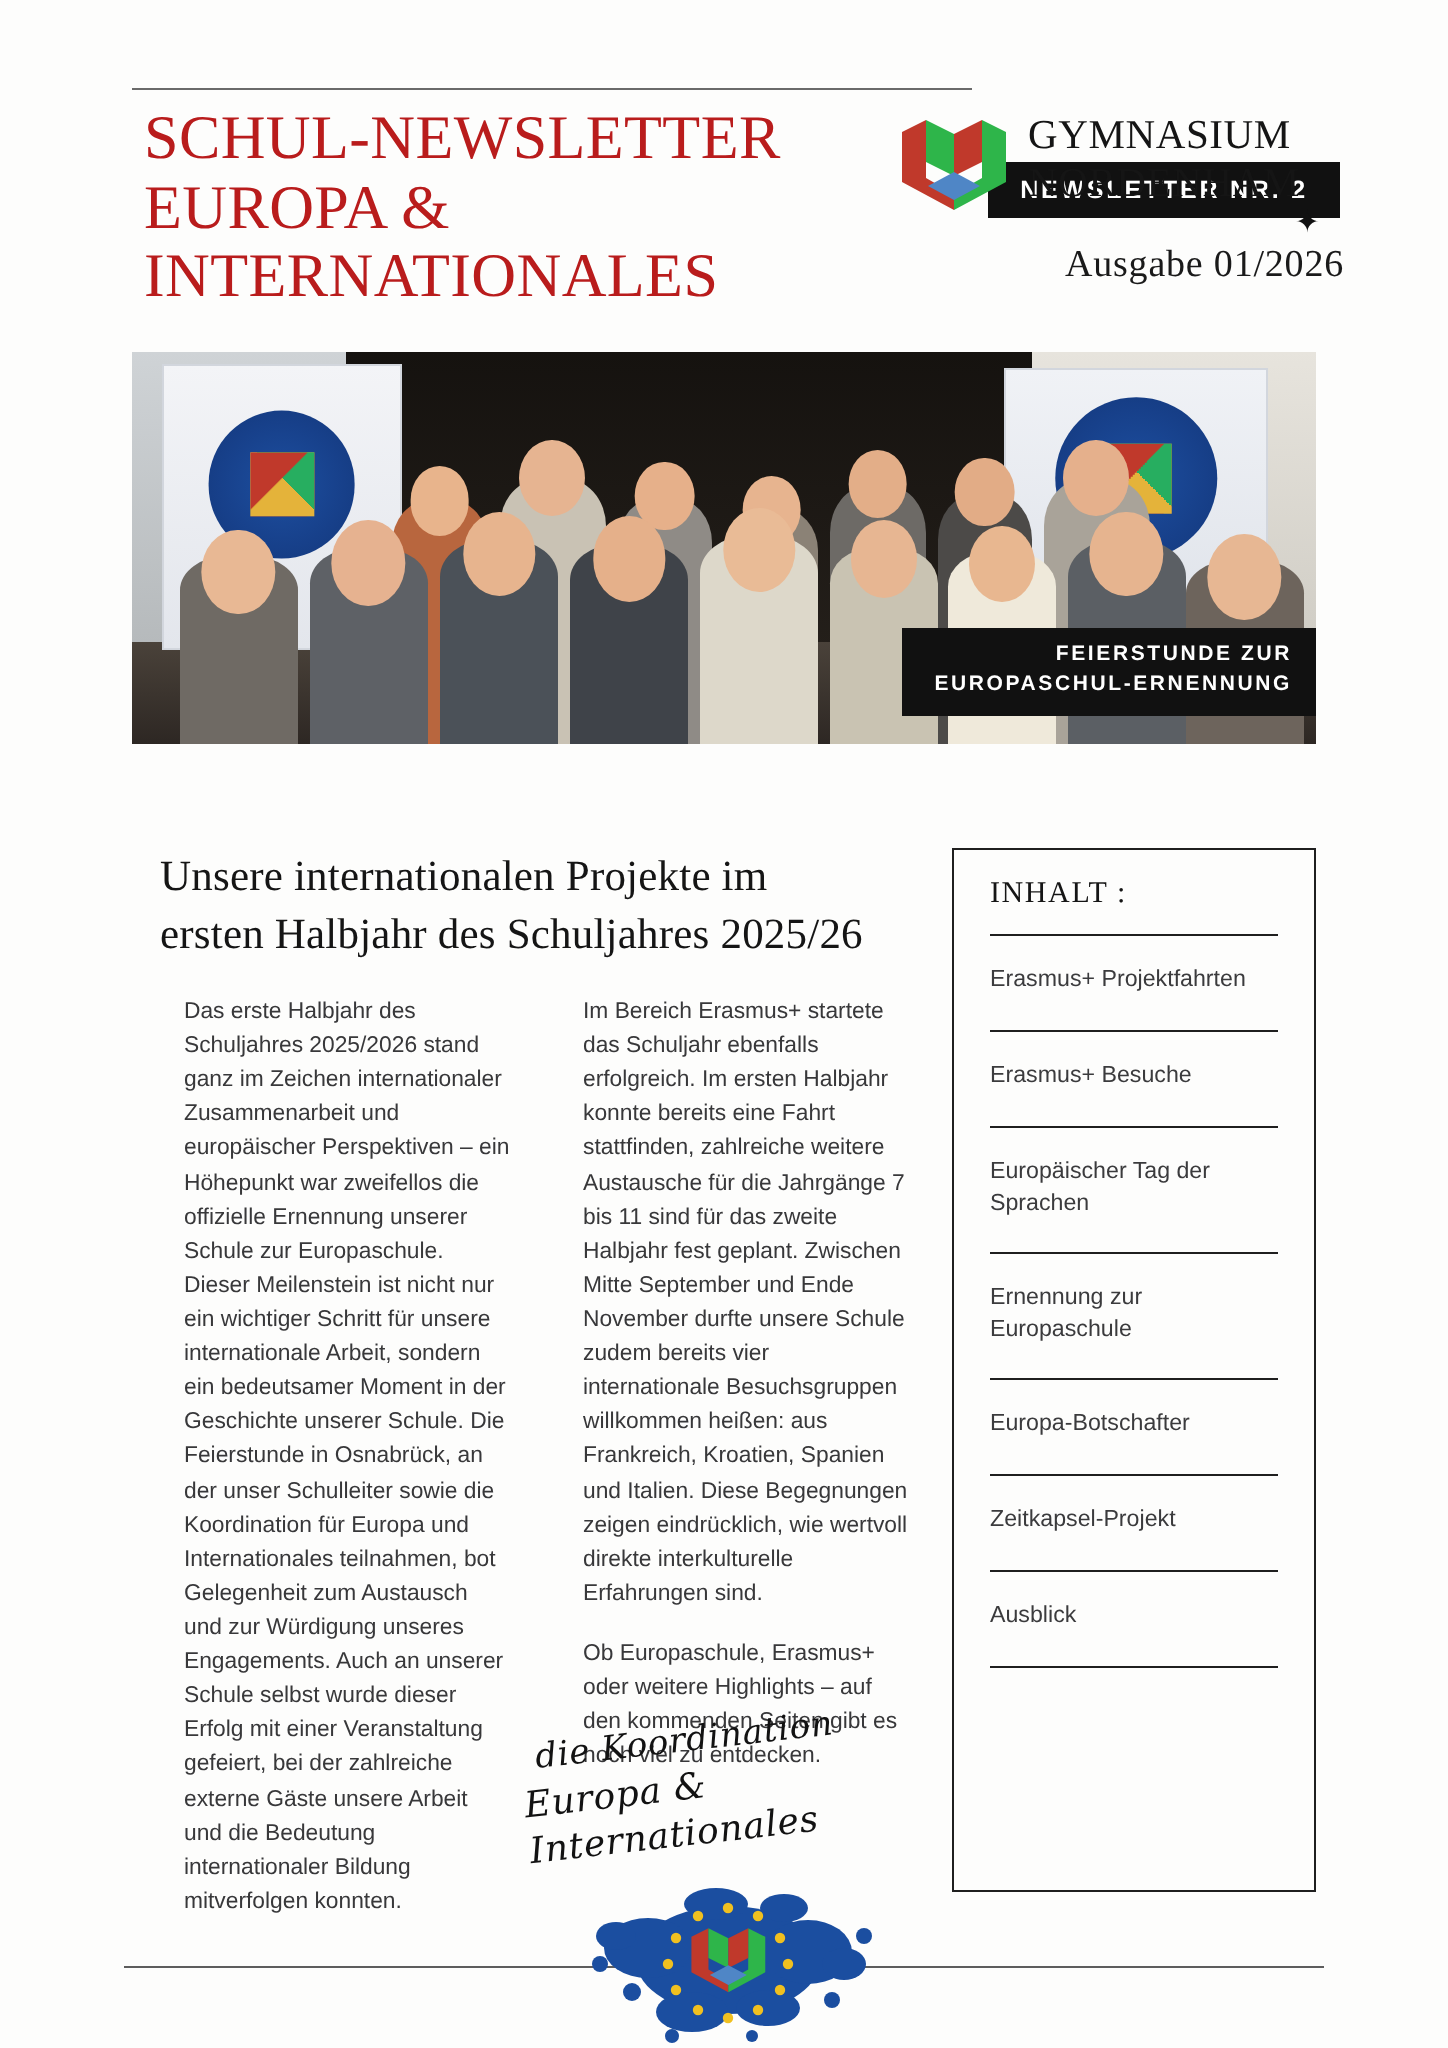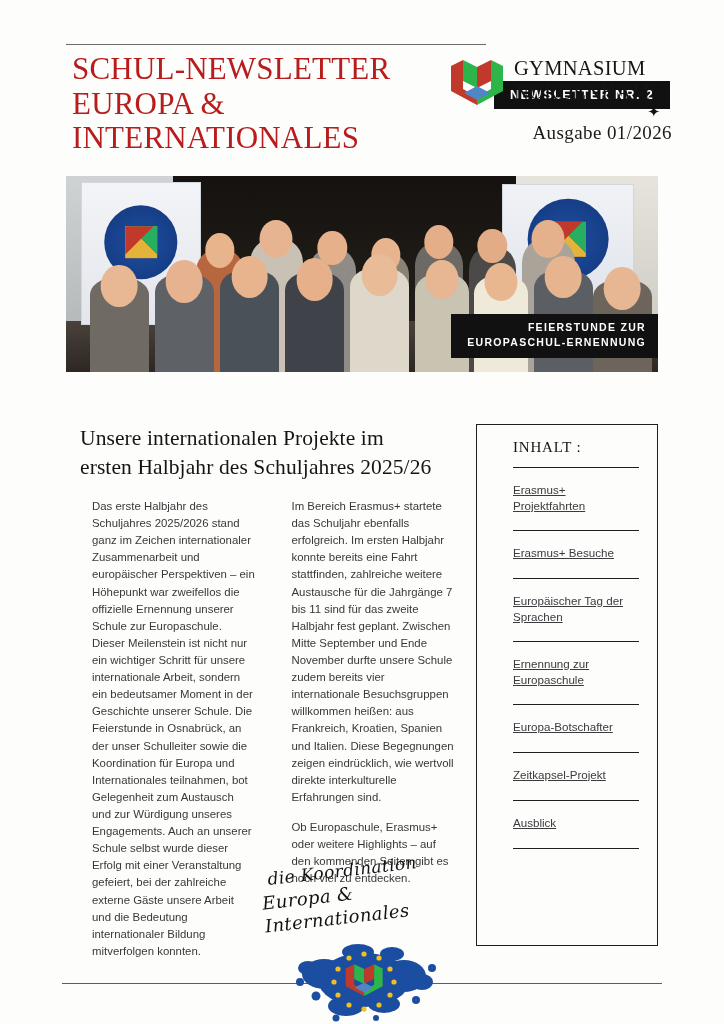--- a/index.html
+++ b/index.html
@@ -262,41 +262,40 @@
 
   
   .toc {
     position: absolute;
     left: 476px;
     top: 424px;
     width: 182px;
     height: 522px;
     border: 1px solid #1f1f1f;
     box-sizing: border-box;
-    padding: 14px 18px 0 36px;
+    padding: 14px 18px 0 18px;
   }
   .toc-title {
     font-family: "Liberation Serif", serif;
     font-size: 15px;
     letter-spacing: 0.8px;
     color: #151515;
     margin-bottom: 11px;
   }
   .toc-sep {
     height: 1px;
     background: #1f1f1f;
     width: 100%;
   }
   .toc-item {
     font-size: 11.6px;
     line-height: 1.42;
     color: #3b3b3d;
     padding: 14px 0 15px 0;
     min-height: 18px;
-    text-decoration: underline;
   }
 
   
   .footer-rule {
     position: absolute;
     left: 62px;
     top: 983px;
     width: 600px;
     height: 1.4px;
     background: #5d5d5d;

